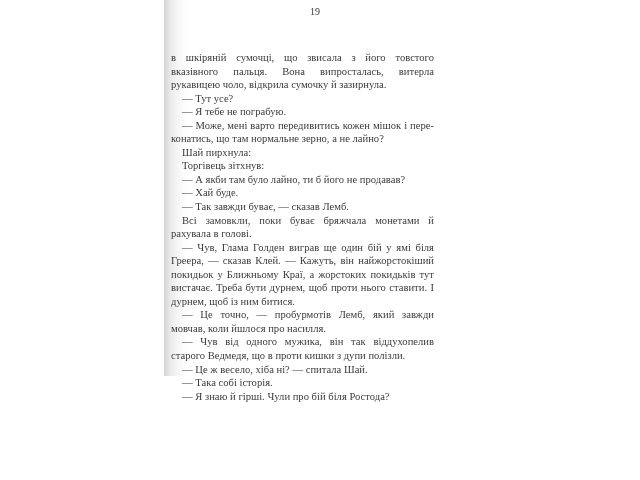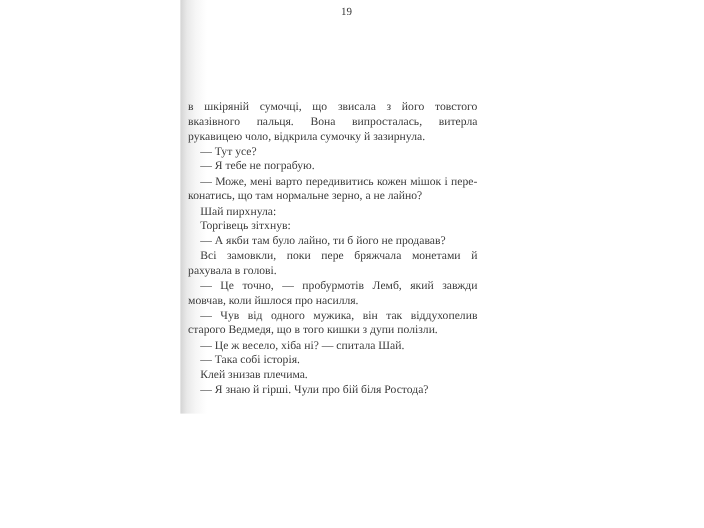--- a/index.html
+++ b/index.html
@@ -39,21 +39,20 @@
       color: #3b3b3b;
       text-align: justify;
     }
     .para {
       margin: 0;
       text-indent: 11px;
       text-align: justify;
     }
     .para.noindent {
       text-indent: 0;
-      margin-top: 40px;
     }
     .para.last-left {
       text-align-last: left;
     }
     .italic {
       font-style: italic;
     }
   </style>
 </head>
 <body>
@@ -61,21 +60,23 @@
 <div class="page">
   <div class="page-number">19</div>
   <div class="text-block" id="text-block">
       <p class="para noindent last-left"><span>в шкіряній сумочці, що звисала з його товстого вказівного пальця. Вона випросталась, витерла рукавицею чоло, від­крила сумочку й зазирнула.</span></p>
       <p class="para last-left"><span>— Тут усе?</span></p>
       <p class="para last-left"><span>— Я тебе не пограбую.</span></p>
       <p class="para last-left"><span>— Може, мені варто передивитись кожен мішок і пере­конатись, що там нормальне зерно, а не лайно?</span></p>
       <p class="para last-left"><span>Шай пирхнула:</span></p>
       <p class="para last-left"><span>Торгівець зітхнув:</span></p>
       <p class="para last-left"><span>— А якби там було лайно, ти б його не продавав?</span></p>
-      <p class="para last-left"><span>Всі замовкли, поки пере бряжчала монетами й рахувала в голові.</span></p>
+      <p class="para last-left"><span>— Хай буде.</span></p>
+      <p class="para last-left"><span>— Так завжди буває, — сказав Лемб.</span></p>
+      <p class="para last-left"><span>Всі замовкли, поки буває бряжчала монетами й рахувала в голові.</span></p>
+      <p class="para last-left"><span>— Чув, Глама Голден виграв ще один бій у ямі біля Грее­ра, — сказав Клей. — Кажуть, він найжорстокіший покидьок у Ближньому Краї, а жорстоких покидьків тут вистачає. Тре­ба бути дурнем, щоб проти нього ставити. І дурнем, щоб із ним битися.</span></p>
       <p class="para last-left"><span>— Це точно, — пробурмотів Лемб, який завжди мовчав, коли йшлося про насилля.</span></p>
-      <p class="para last-left"><span>— Чув від одного мужика, він так віддухопелив старого Ведмедя, що в того кишки з дупи полізли.</span></p>
+      <p class="para last-left"><span>— Чув від одного мужика, він так віддухопелив старого Ведмедя, що в проти кишки з дупи полізли.</span></p>
       <p class="para last-left"><span>— Це ж весело, хіба ні? — спитала Шай.</span></p>
       <p class="para last-left"><span>— Така собі історія.</span></p>
-      <p class="para last-left"><span>Клей знизав плечима.</span></p>
       <p class="para last-left"><span>— Я знаю й гірші. Чули про бій біля Ростода?</span></p>
     </div>
 </div>
 
 </body></html>

